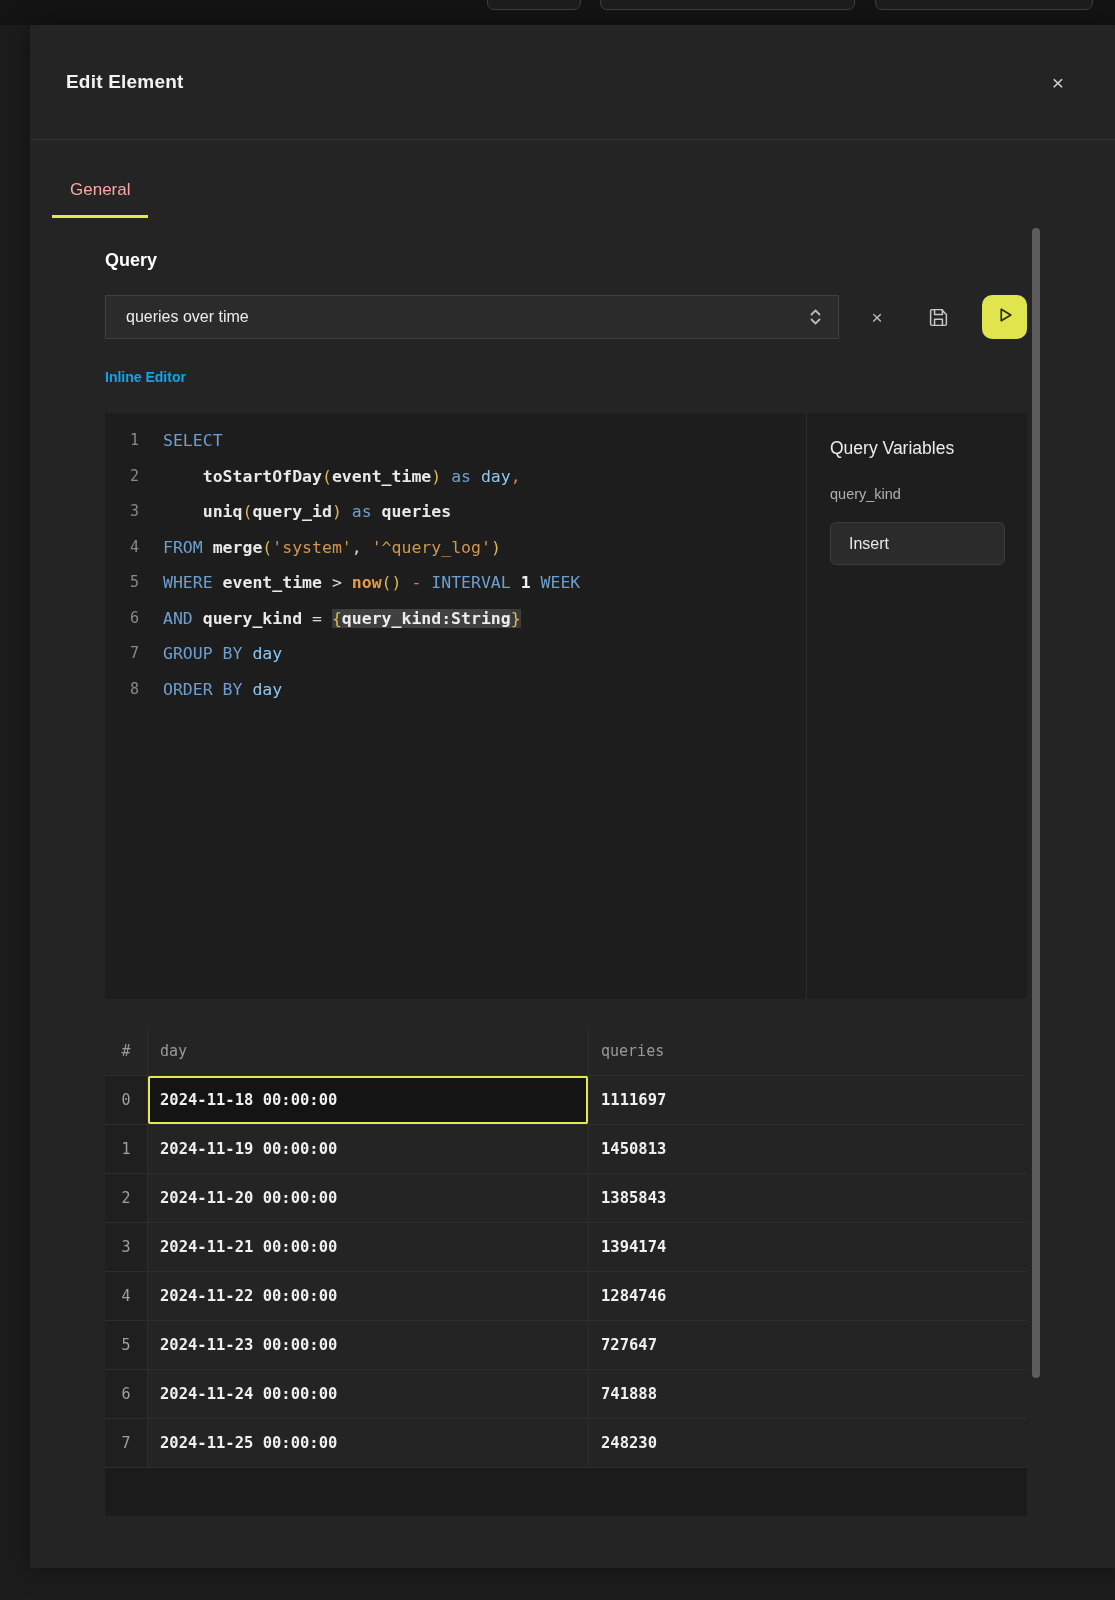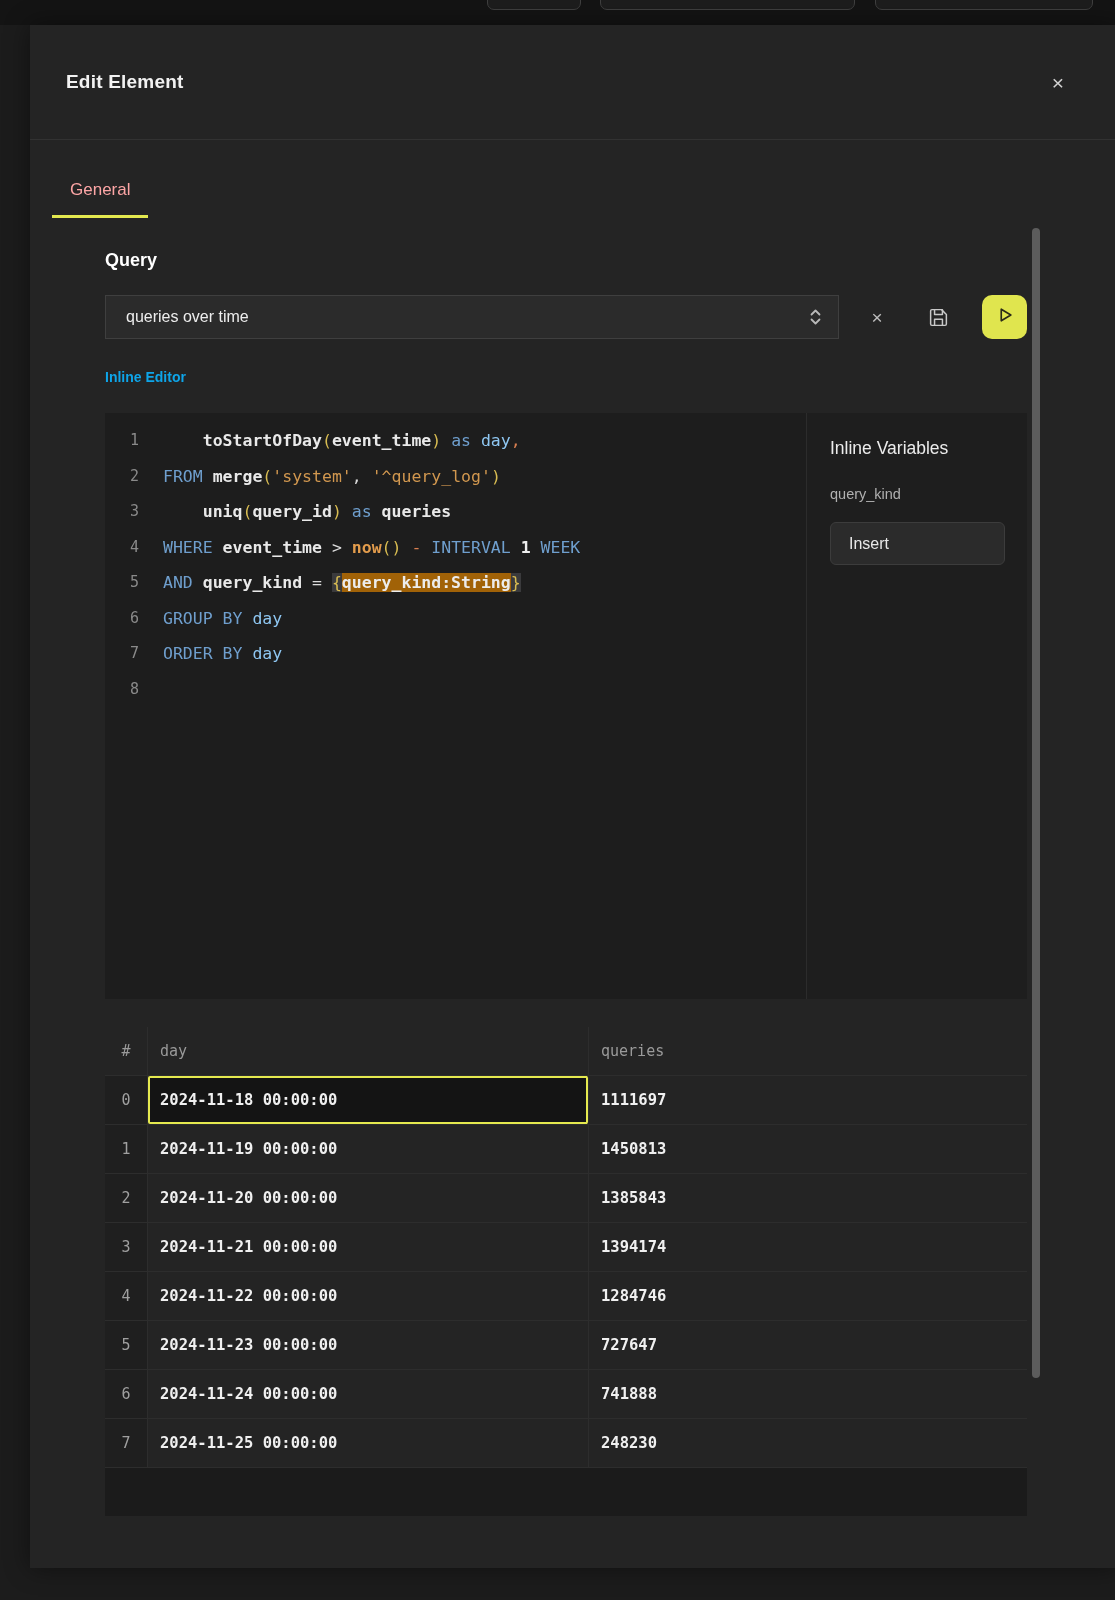--- a/index.html
+++ b/index.html
@@ -51,21 +51,21 @@
   .tk-kw { color:#6f9fce; font-weight:500; }
   .tk-id { color:#e9e9e9; font-weight:700; }
   .tk-pl { color:#dcdcdc; font-weight:500; }
   .tk-pr { color:#d8bc52; }
   .tk-st { color:#d1974f; }
   .tk-vr { color:#8fc7f2; }
   .tk-cm { color:#d97f51; }
   .tk-fn { color:#e39c4c; font-weight:600; }
   .tk-nm { color:#eeeeee; font-weight:600; }
   .tk-phb { color:#d8bc52; background:#3a3a3c; }
-  .tk-pht { color:#ececec; background:#a16207; font-weight:600; }
+  .tk-pht { color:#ececec; background:#404040; font-weight:600; }
 
   .vars-pane { flex:0 0 221px; background:#1e1e1e; border-left:1px solid #2c2c2c; padding:0 0 0 23px; }
   .vars-heading { margin-top:25px; font-size:17.5px; font-weight:500; color:#ececec; }
   .var-name { margin-top:27px; font-size:14.5px; color:#b0b0b0; }
   .insert-btn { margin-top:20px; width:175px; height:43px; line-height:41px; background:#2b2b2b; border:1px solid #3c3c3c;
                 border-radius:6px; font-size:16px; color:#e8e8e8; padding-left:18px; cursor:pointer; }
 
   
   .rtable { margin-top:28px; background:#242424; }
   .thead { display:flex; height:48px; align-items:center;
@@ -145,31 +145,32 @@
               <div class="ln">1</div>
               <div class="ln">2</div>
               <div class="ln">3</div>
               <div class="ln">4</div>
               <div class="ln">5</div>
               <div class="ln">6</div>
               <div class="ln">7</div>
               <div class="ln">8</div>
             </div>
           <div class="code">
+              <div class="code-line"><span class="tk-kw">SELECT</span></div>
               <div class="code-line"><span class="tk-pl">    </span><span class="tk-id">toStartOfDay</span><span class="tk-pr">(</span><span class="tk-id">event_time</span><span class="tk-pr">)</span><span class="tk-pl"> </span><span class="tk-kw">as</span><span class="tk-pl"> </span><span class="tk-vr">day</span><span class="tk-cm">,</span></div>
+              <div class="code-line"><span class="tk-pl">    </span><span class="tk-id">uniq</span><span class="tk-pr">(</span><span class="tk-id">query_id</span><span class="tk-pr">)</span><span class="tk-pl"> </span><span class="tk-kw">as</span><span class="tk-pl"> </span><span class="tk-id">queries</span></div>
               <div class="code-line"><span class="tk-kw">FROM</span><span class="tk-pl"> </span><span class="tk-id">merge</span><span class="tk-pr">(</span><span class="tk-st">'system'</span><span class="tk-pl">, </span><span class="tk-st">'^query_log'</span><span class="tk-pr">)</span></div>
-              <div class="code-line"><span class="tk-pl">    </span><span class="tk-id">uniq</span><span class="tk-pr">(</span><span class="tk-id">query_id</span><span class="tk-pr">)</span><span class="tk-pl"> </span><span class="tk-kw">as</span><span class="tk-pl"> </span><span class="tk-id">queries</span></div>
               <div class="code-line"><span class="tk-kw">WHERE</span><span class="tk-pl"> </span><span class="tk-id">event_time</span><span class="tk-pl"> &gt; </span><span class="tk-fn">now</span><span class="tk-pr">()</span><span class="tk-pl"> </span><span class="tk-cm">-</span><span class="tk-pl"> </span><span class="tk-kw">INTERVAL</span><span class="tk-pl"> </span><span class="tk-nm">1</span><span class="tk-pl"> </span><span class="tk-kw">WEEK</span></div>
               <div class="code-line"><span class="tk-kw">AND</span><span class="tk-pl"> </span><span class="tk-id">query_kind</span><span class="tk-pl"> = </span><span class="tk-phb">{</span><span class="tk-pht">query_kind:String</span><span class="tk-phb">}</span></div>
               <div class="code-line"><span class="tk-kw">GROUP BY</span><span class="tk-pl"> </span><span class="tk-vr">day</span></div>
               <div class="code-line"><span class="tk-kw">ORDER BY</span><span class="tk-pl"> </span><span class="tk-vr">day</span></div>
             </div>
         </div>
         <div class="vars-pane">
-          <div class="vars-heading">Inline Variables</div>
+          <div class="vars-heading">Query Variables</div>
           <div class="var-name">query_kind</div>
           <div class="insert-btn">Insert</div>
         </div>
       </div>
 
       <div class="rtable">
         <div class="thead">
           <div class="c-idx">#</div>
           <div class="c-day">day</div>
           <div class="c-q">queries</div>

